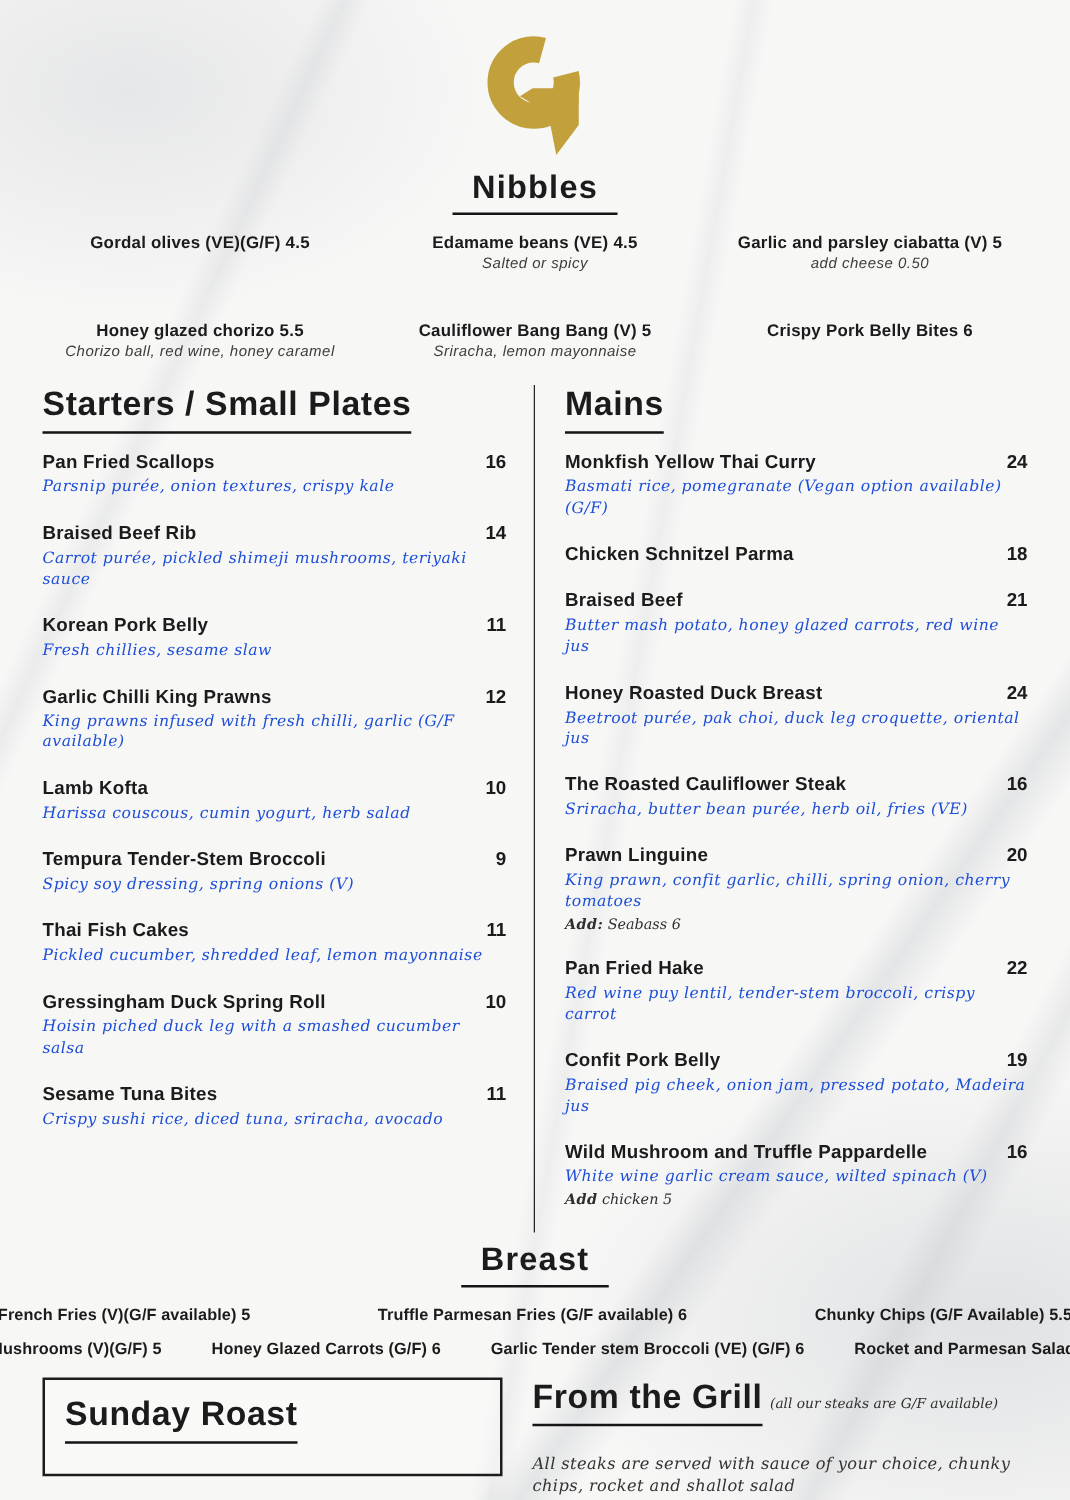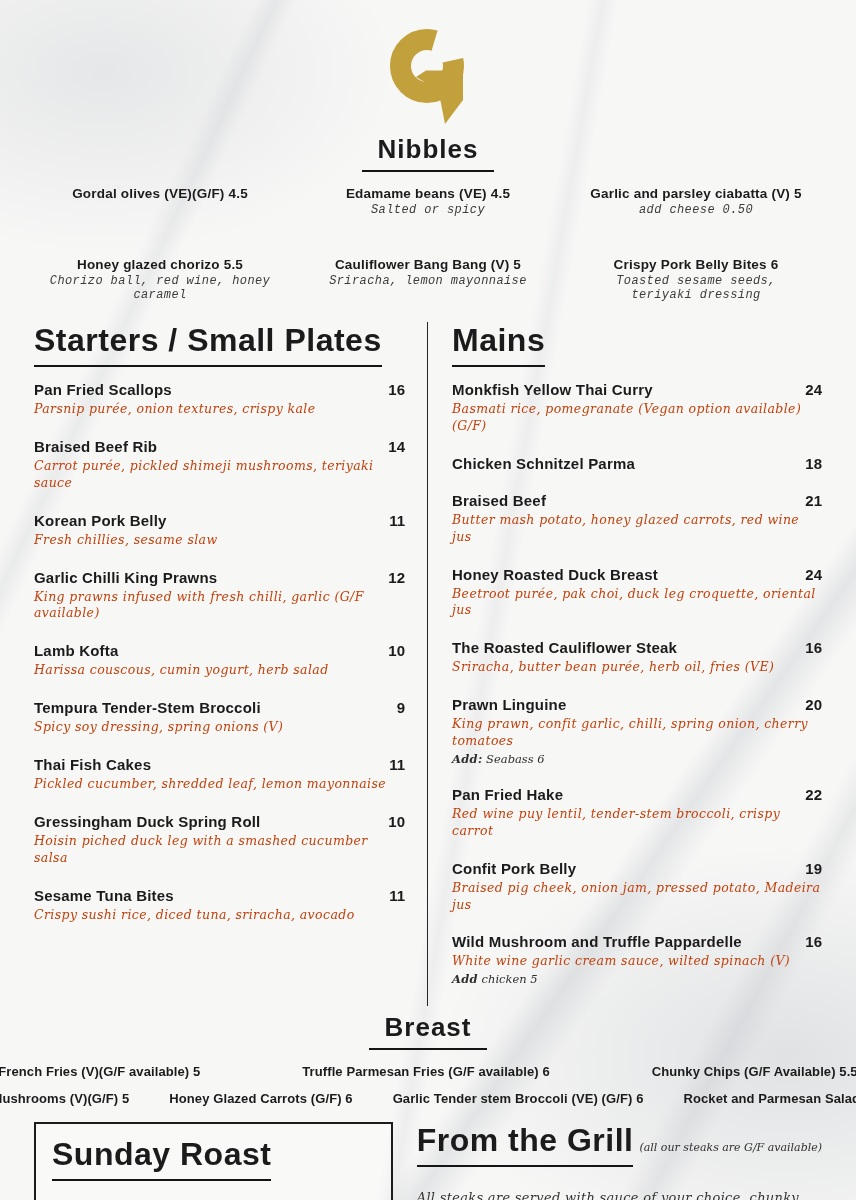--- a/index.html
+++ b/index.html
@@ -20,44 +20,44 @@
   
   .logo-wrap{text-align:center;height:102px;margin-bottom:4px;}
 
   
   .center-head{text-align:center;margin:2px 0 14px 0;}
   .center-head .ht{
     display:inline-block;font-size:26px;font-weight:700;letter-spacing:1px;
     border-bottom:2.5px solid #151515;padding:0 16px 5px 16px;
   }
   h2.col-head{
-    margin:0 0 14px 0;font-size:32px;font-weight:700;letter-spacing:.5px;
+    margin:0 0 14px 0;font-size:27px;font-weight:700;letter-spacing:.5px;
     display:inline-block;border-bottom:2.5px solid #151515;padding-bottom:6px;
   }
 
   
   .nibbles-grid{
     display:grid;grid-template-columns:1fr 1fr 1fr;column-gap:26px;row-gap:15px;
     width:764px;margin:0 auto 20px auto;text-align:center;gap:40px;
   }
   .nibble-name{font-size:13.5px;font-weight:700;letter-spacing:.2px;}
-  .nibble-desc{font-family:Liberation Mono, monospace;font-style:italic;font-size:12px;
+  .nibble-desc{font-family:Liberation Sans, sans-serif;font-style:italic;font-size:12px;
     color:#3c3c3c;letter-spacing:.4px;margin-top:2px;}
 
   
   .two-col{display:flex;margin-bottom:6px;}
   .col-left{width:50%;box-sizing:border-box;padding-right:22px;border-right:1.5px solid #262626;}
   .col-right{width:50%;box-sizing:border-box;padding-left:24px;}
 
   .dish{margin-bottom:20px;}
   .dish-row{display:flex;justify-content:space-between;align-items:baseline;}
   .dish-name{font-size:15px;font-weight:700;letter-spacing:.2px;}
   .dish-price{font-size:15px;font-weight:700;}
   .dish-desc{font-family:"DejaVu Serif",serif;font-style:italic;font-size:12.5px;
-    color:#c2410c;letter-spacing:.4px;margin-top:3px;line-height:1.35;}
+    color:#1d4ed8;letter-spacing:.4px;margin-top:3px;line-height:1.35;}
   .dish-add{font-family:"DejaVu Serif",serif;font-style:italic;font-size:11.5px;color:#2e2e2e;margin-top:2px;}
   .dish-add .add-label{font-weight:700;letter-spacing:.3px;}
 
   
   .sides-row{display:flex;justify-content:center;gap:102px;margin-bottom:12px;}
   .sides-row.r2{gap:40px;margin-bottom:4px;}
   .side-item{font-size:13px;font-weight:700;letter-spacing:.1px;white-space:nowrap;}
 
   
   .bottom{display:flex;margin-top:16px;align-items:flex-start;}
@@ -102,21 +102,20 @@
       <div class="nibble">
         <div class="nibble-name">Honey glazed chorizo 5.5</div>
         <div class="nibble-desc">Chorizo ball, red wine, honey caramel</div>
       </div>
       <div class="nibble">
         <div class="nibble-name">Cauliflower Bang Bang (V) 5</div>
         <div class="nibble-desc">Sriracha, lemon mayonnaise</div>
       </div>
       <div class="nibble">
         <div class="nibble-name">Crispy Pork Belly Bites 6</div>
-        <div class="nibble-desc">Toasted sesame seeds, teriyaki dressing</div>
       </div>
     </div>
 
   <div class="two-col">
     <div class="col-left">
       <h2 class="col-head">Starters / Small Plates</h2>
       <div id="starters">
           <div class="dish">
             <div class="dish-row">
               <span class="dish-name">Pan Fried Scallops</span>

